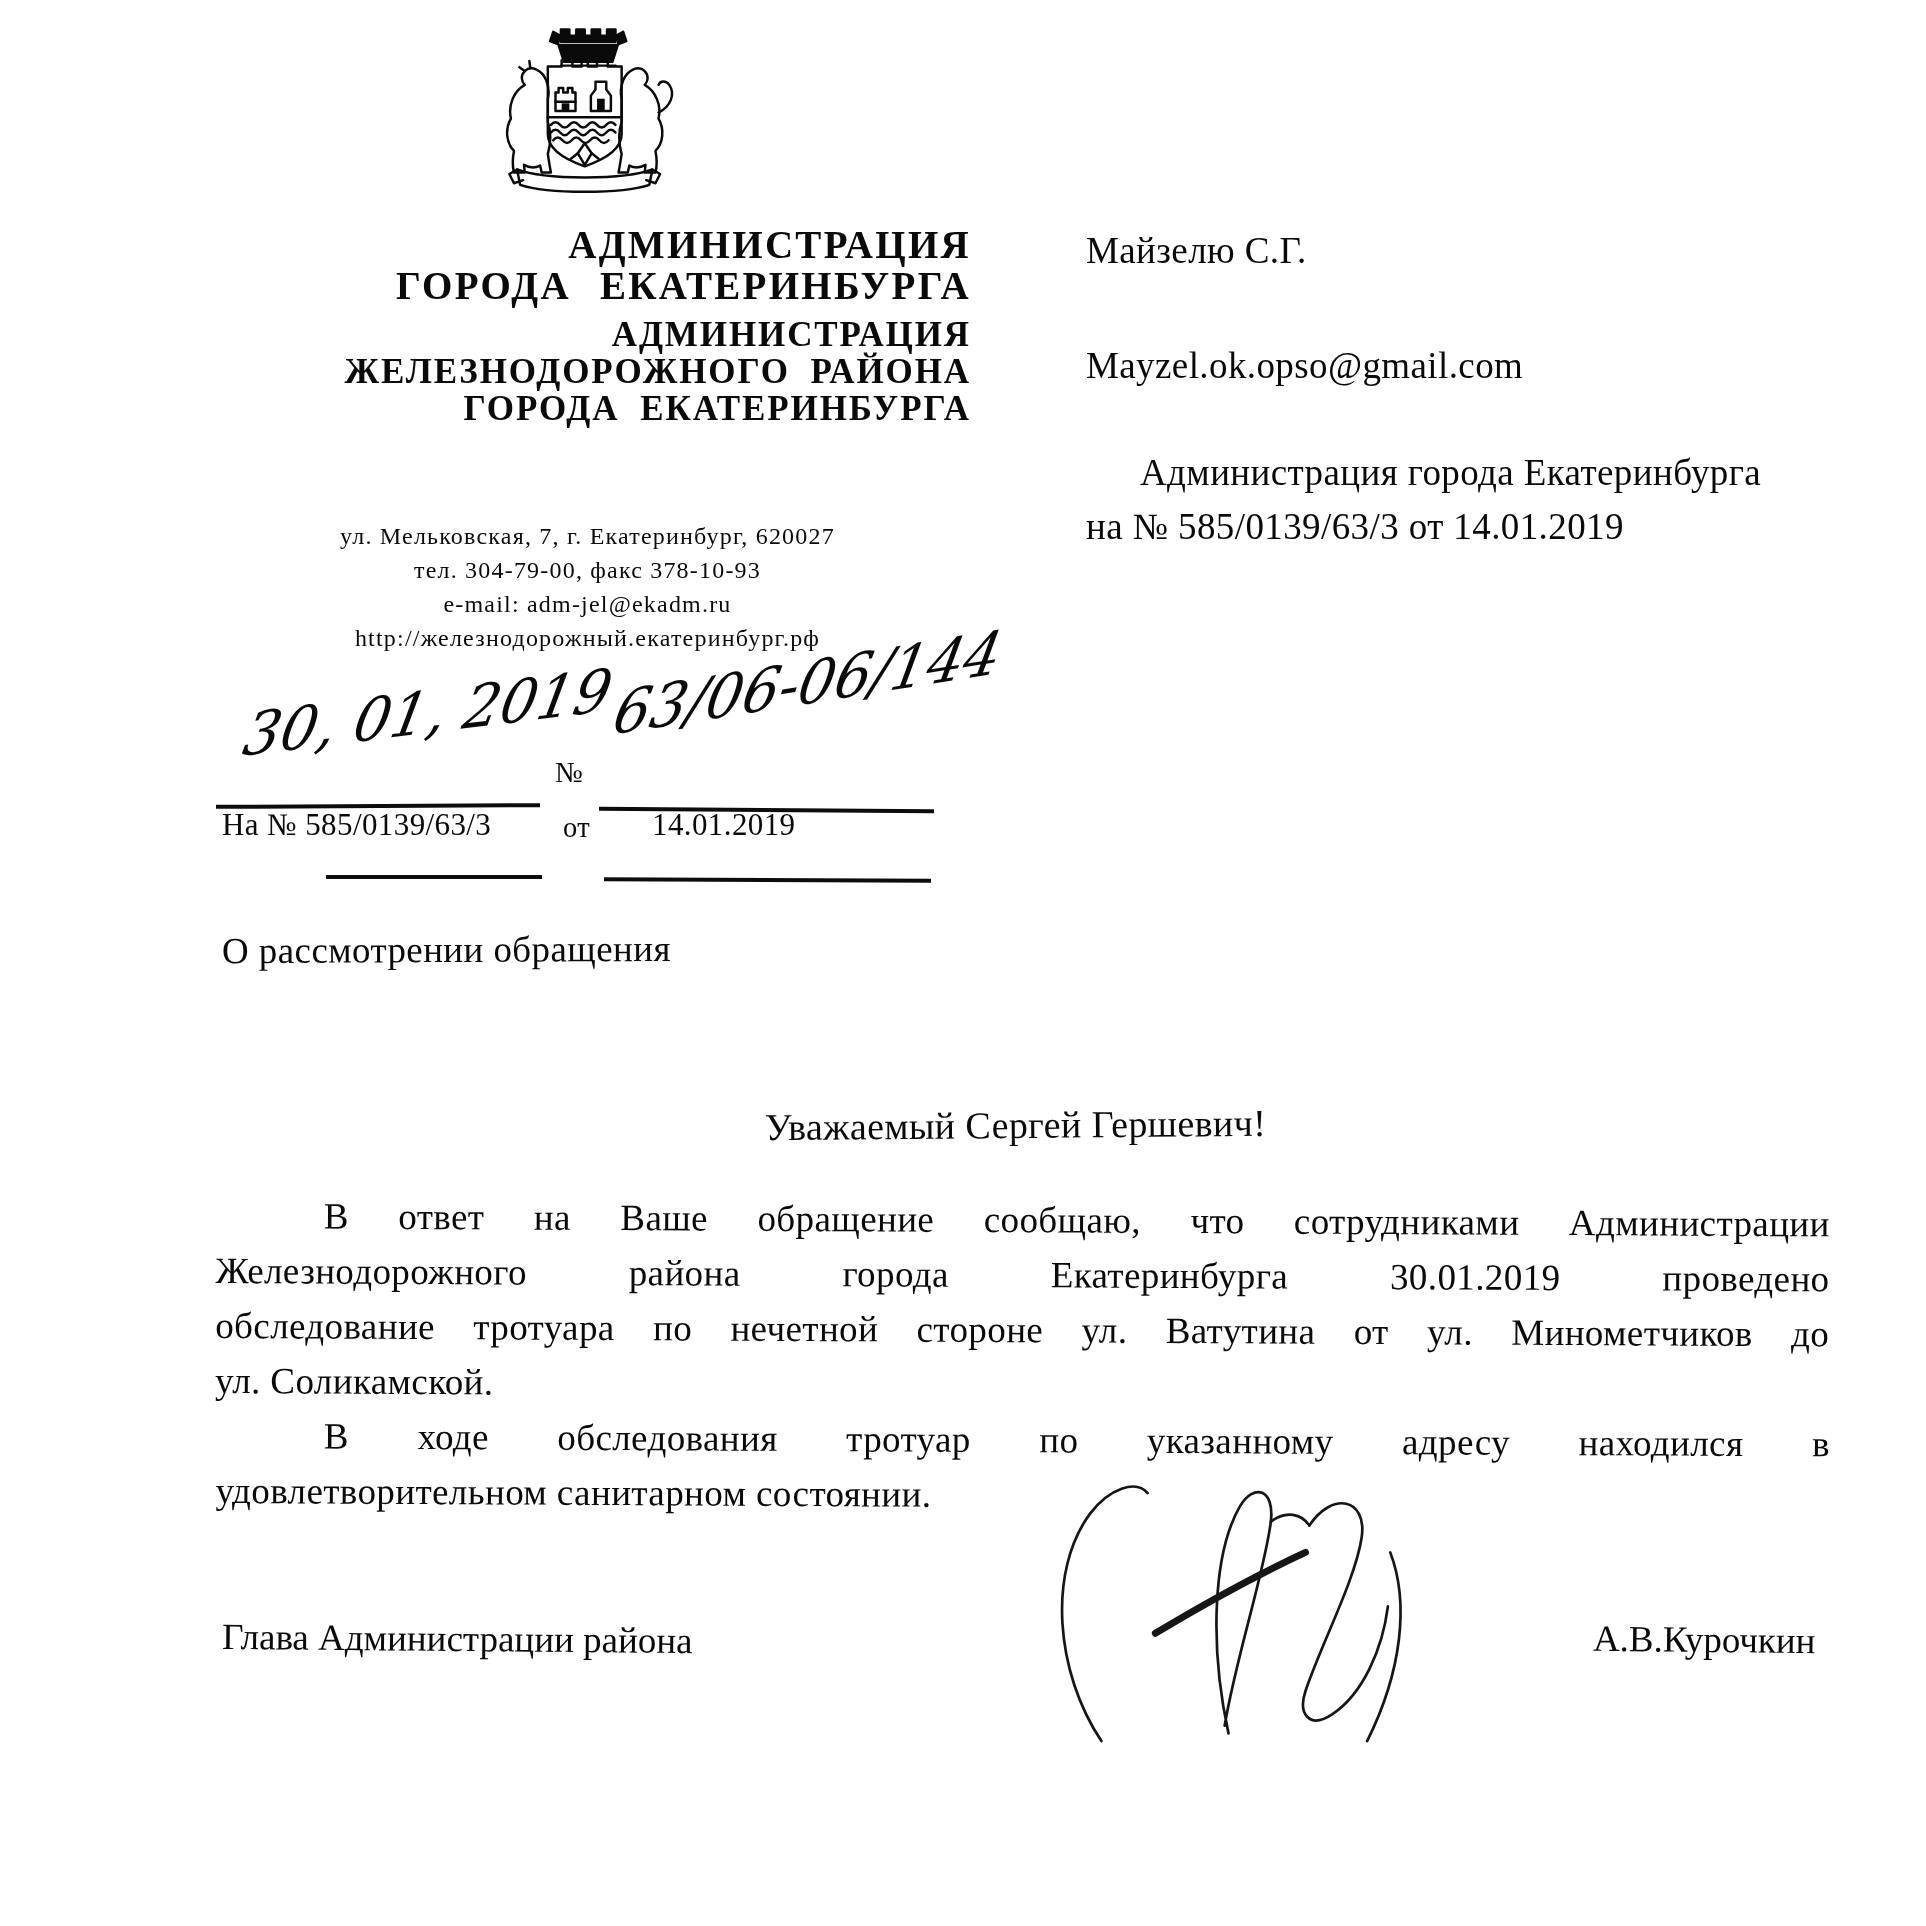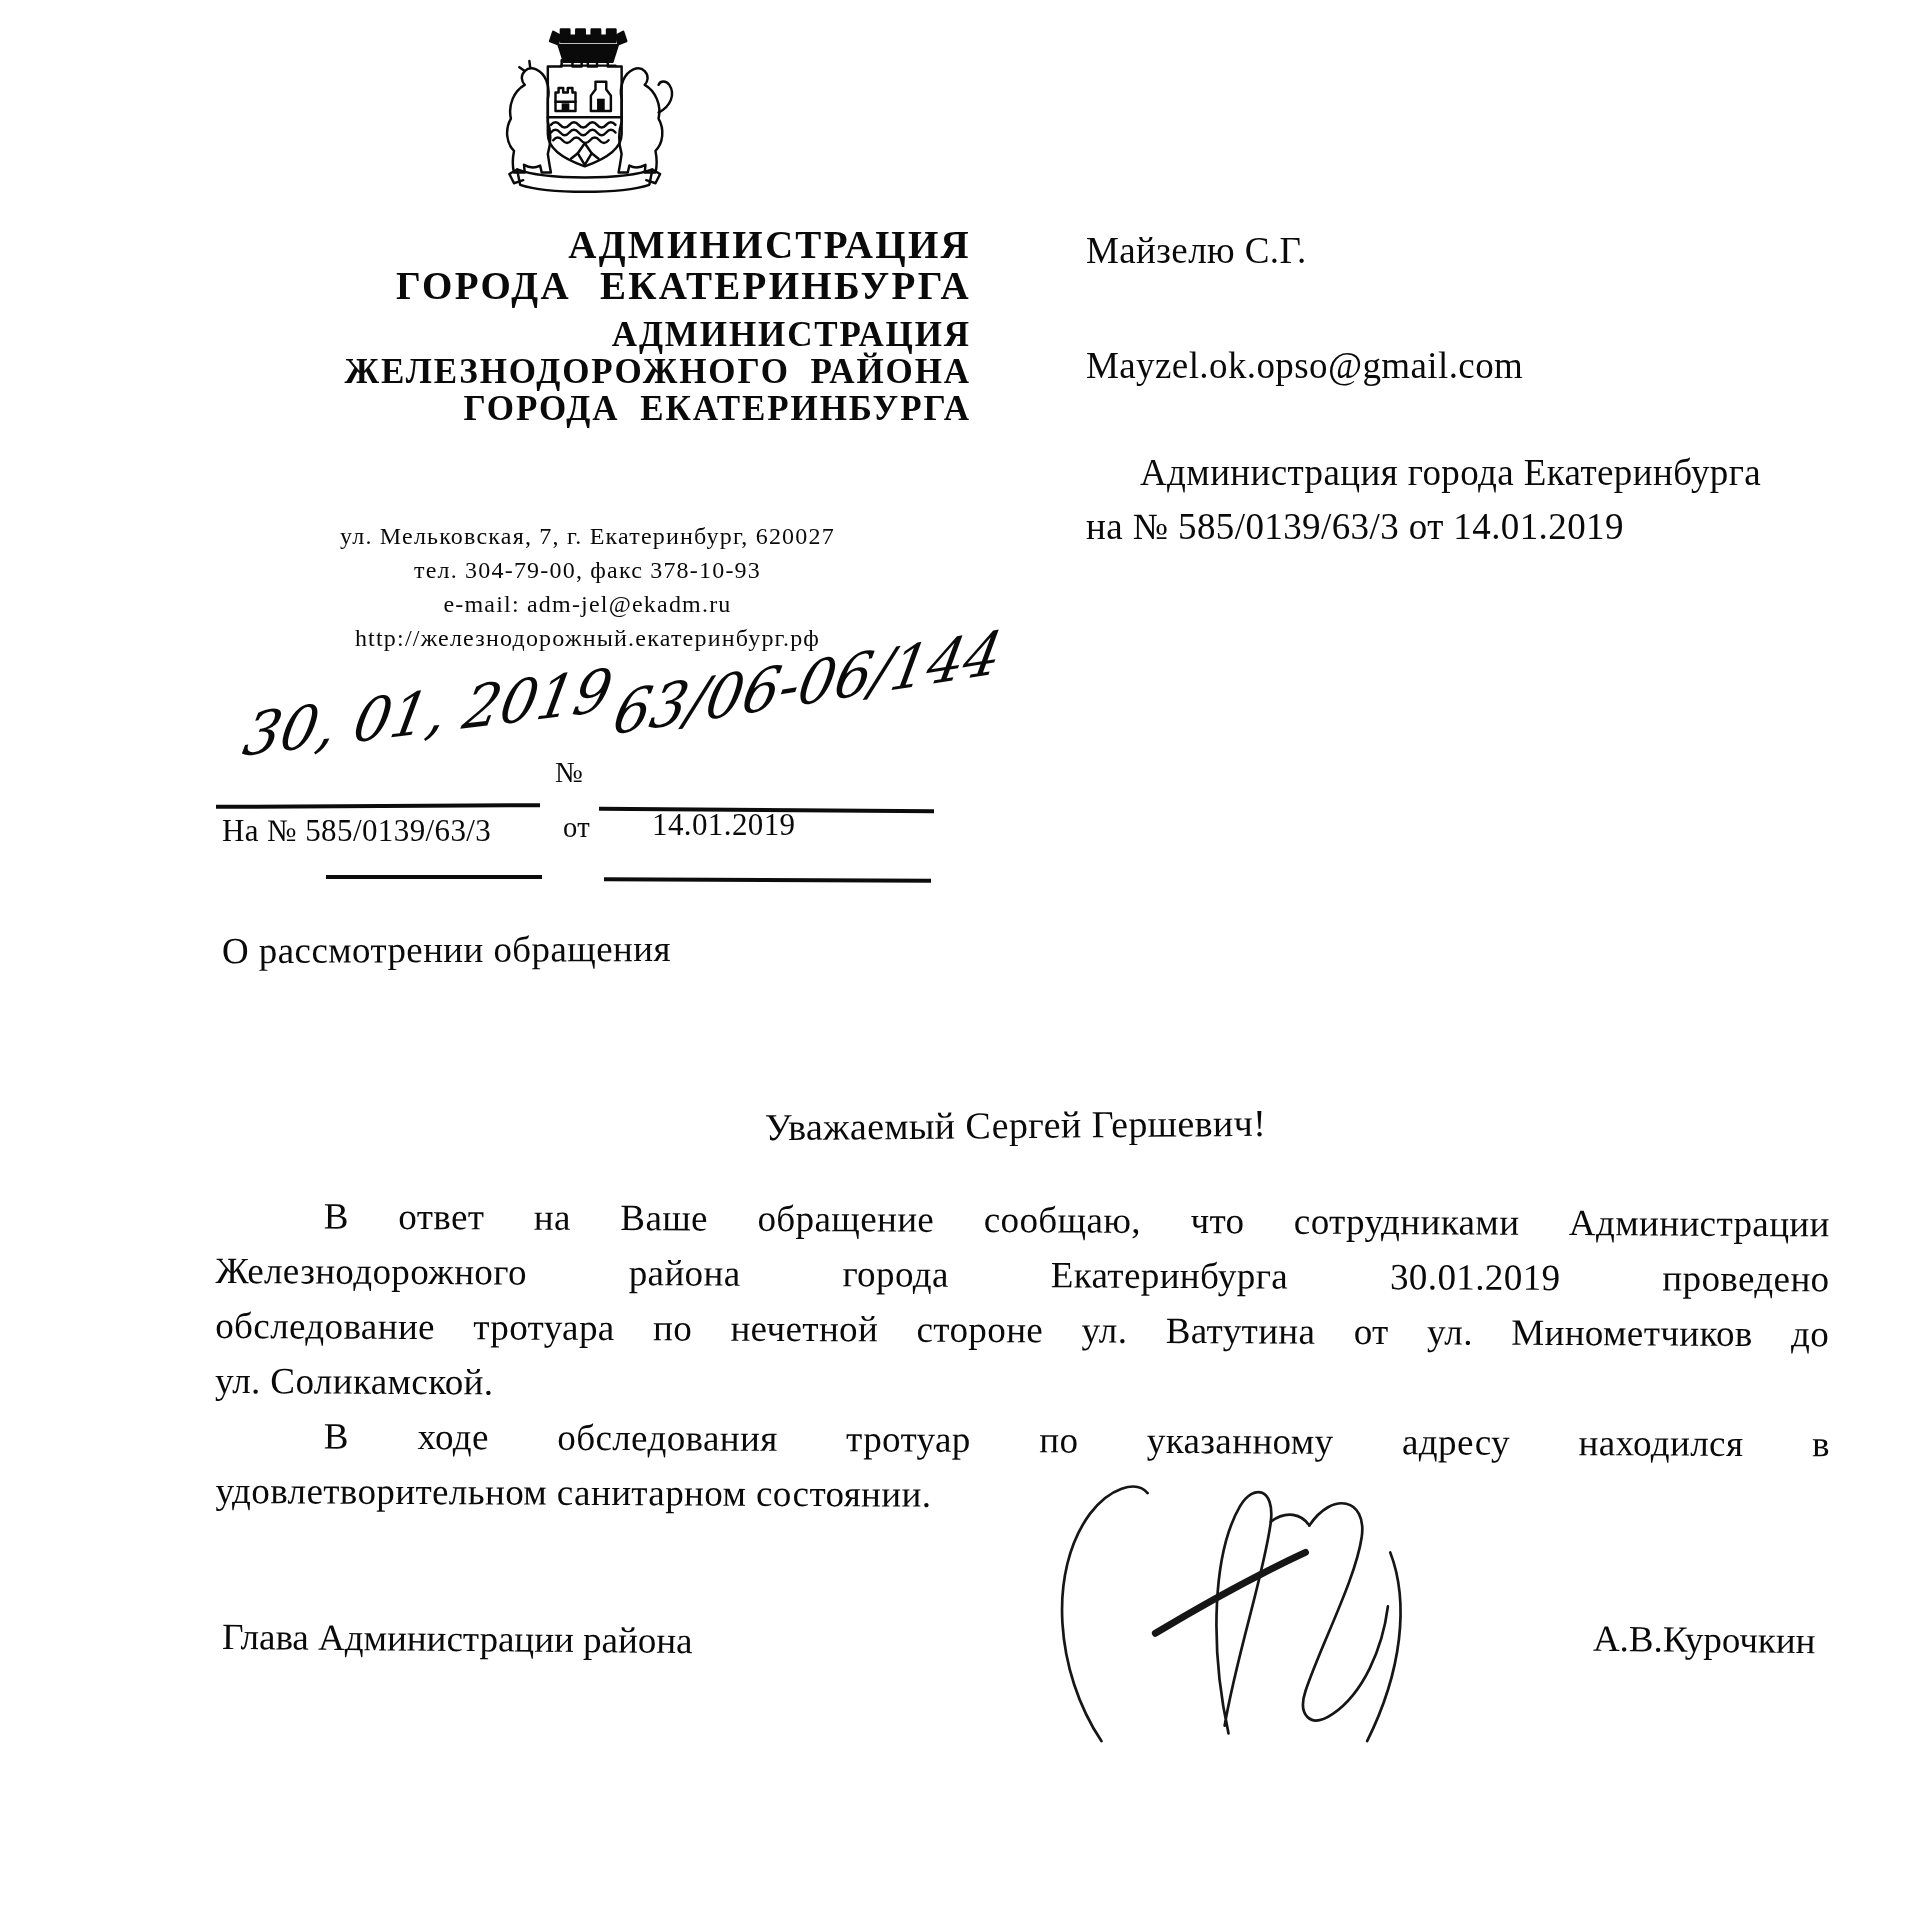--- a/index.html
+++ b/index.html
@@ -38,21 +38,21 @@
   .hw-num  { left:609px; top:686px; transform:rotate(-9deg) skewX(-20deg); transform-origin:left bottom; }
   .no-sign { left:555px; top:756px; font-size:29px; }
 
   .rule { background:#0c0c0c; height:4.2px; }
   .u1 { left:216px;  top:804px; width:324px; transform:rotate(-0.3deg); }
   .u2 { left:599px; top:808px; width:335px; transform:rotate(0.4deg); }
   .u3 { left:326px;  top:875px; width:216px; }
   .u4 { left:604px; top:878px; width:327px; transform:rotate(0.3deg); }
 
   .ref-line  { font-size:31px; letter-spacing:0.4px; }
-  .ref-left  { left:222px;  top:807px;margin-top:6px; }
+  .ref-left  { left:222px;  top:807px; }
   .ref-ot    { left:563px; top:812px; font-size:28.5px; }
   .ref-date  { left:652px; top:807px; }
 
   .subject    { left:222px;  top:928px; font-size:37px; letter-spacing:0.4px; transform:rotate(-0.3deg); }
   .salutation { left:765px; top:1103px; font-size:38px; letter-spacing:0.4px; transform:rotate(-0.5deg); }
 
   
   .para { left:216px; width:1614px; font-size:37px; line-height:55px; letter-spacing:0.4px;
           transform:rotate(0.3deg); transform-origin:left top; }
   .p1 { top:1188px; } .p2 { top:1408px; }

